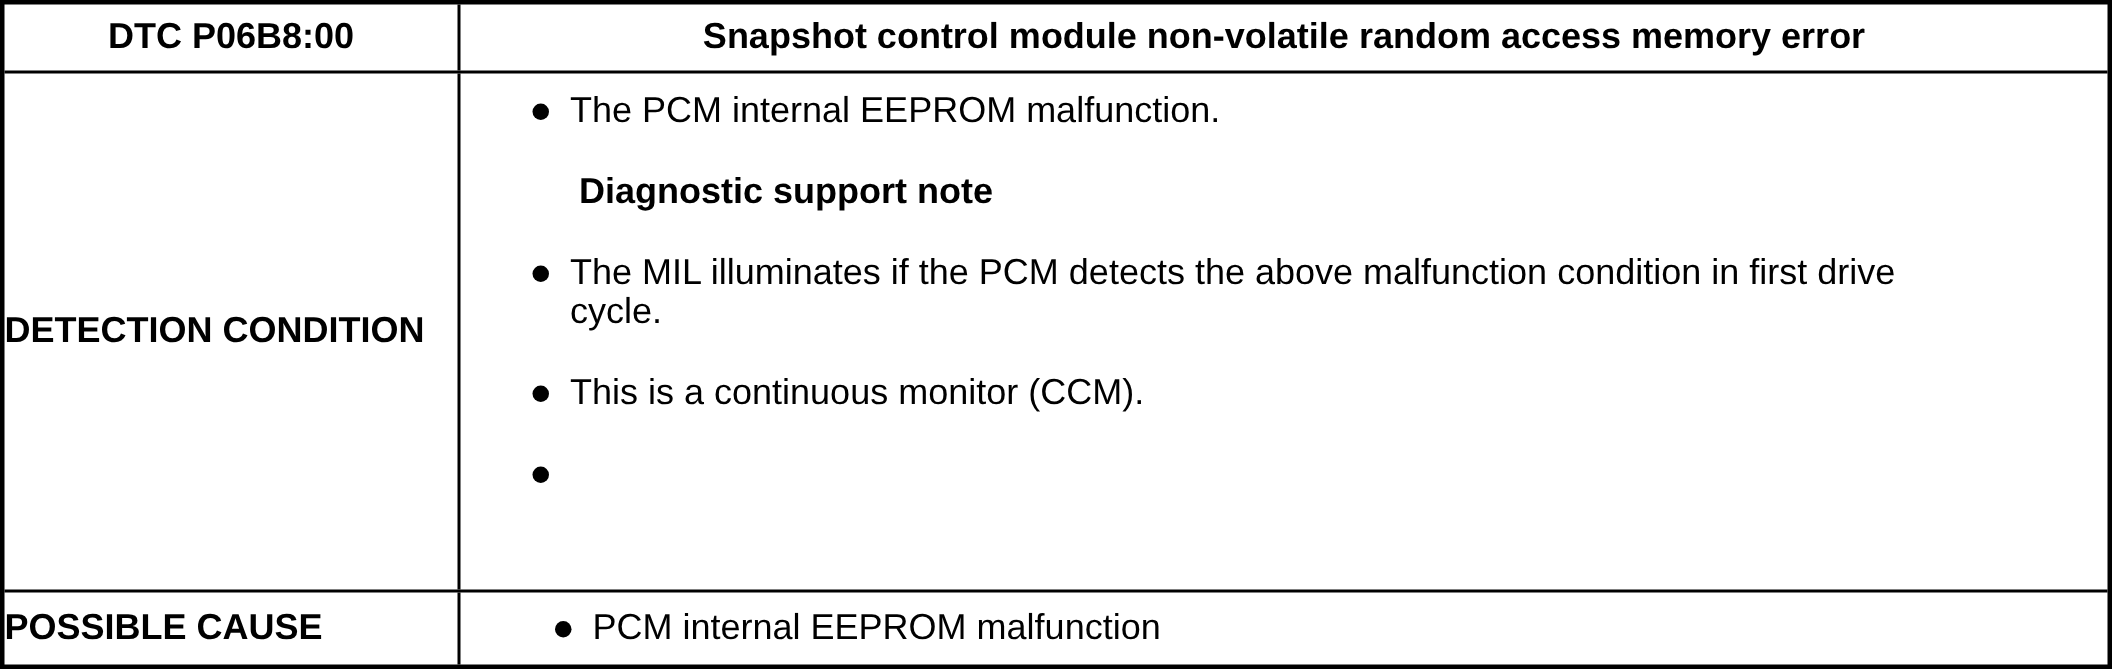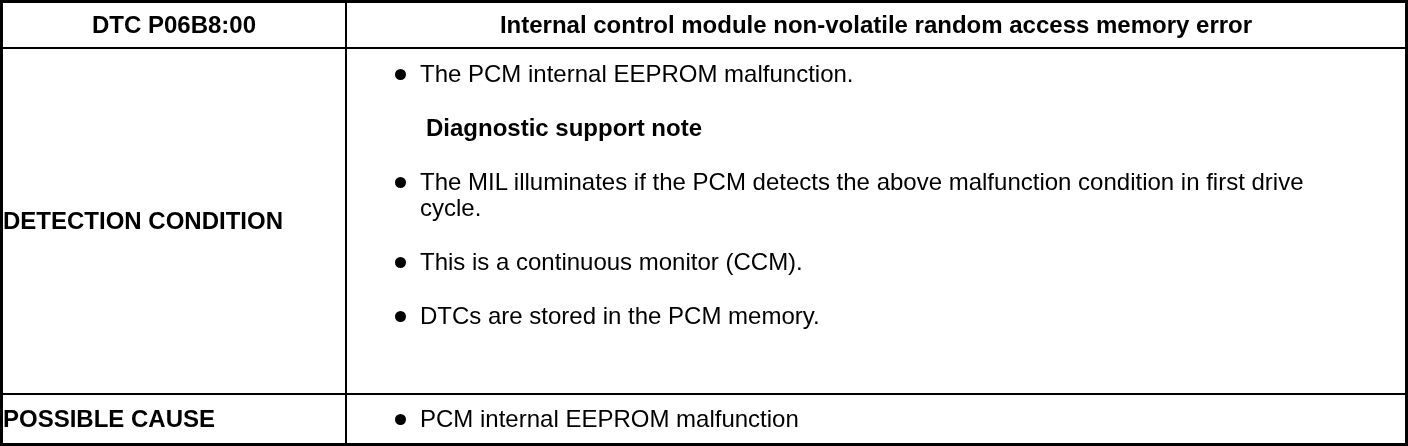--- a/index.html
+++ b/index.html
@@ -35,21 +35,21 @@
   .row-detection {
     height: 346px;
     border-bottom: 2px solid #000000;
     flex: none;
   }
   .row-cause {
     flex: 1;
   }
   .col1 {
     box-sizing: border-box;
-    width: 344px;
+    width: 304px;
     flex: none;
     border-right: 2px solid #000000;
   }
   .col2 {
     flex: 1;
     min-width: 0;
   }
   .header-cell {
     display: flex;
     align-items: center;
@@ -70,21 +70,21 @@
   .content-cell {
     font-size: 24px;
     line-height: 26px;
   }
   .detection-content {
     padding: 12px 30px 0 48px;
   }
   .cause-content {
     display: flex;
     align-items: center;
-    padding-left: 48px;
+    padding-left: 63px;
   }
   .item {
     display: flex;
     align-items: flex-start;
     margin-bottom: 28px;
   }
   .cause-content .item {
     margin-bottom: 0;
   }
   .bullet-dot {
@@ -107,21 +107,21 @@
 </head>
 <body>
 
 <div class="doc-table">
 
   <div class="row row-header">
     <div class="col1 header-cell">
       <span>DTC P06B8:00</span>
     </div>
     <div class="col2 header-cell">
-      <span>Internal control module non-volatile random access memory error</span>
+      <span>Snapshot control module non-volatile random access memory error</span>
     </div>
   </div>
 
   <div class="row row-detection">
     <div class="col1 label-cell">
       <span>DETECTION CONDITION</span>
     </div>
     <div class="col2 content-cell detection-content">
         <div class="item bullet-item">
           <span class="bullet-dot"></span>
@@ -131,21 +131,20 @@
         <div class="item bullet-item">
           <span class="bullet-dot"></span>
           <span class="item-text">The MIL illuminates if the PCM detects the above malfunction condition in first drive cycle.</span>
         </div>
         <div class="item bullet-item">
           <span class="bullet-dot"></span>
           <span class="item-text">This is a continuous monitor (CCM).</span>
         </div>
         <div class="item bullet-item">
           <span class="bullet-dot"></span>
-          <span class="item-text">DTCs are stored in the PCM memory.</span>
         </div>
       </div>
   </div>
 
   <div class="row row-cause">
     <div class="col1 label-cell">
       <span>POSSIBLE CAUSE</span>
     </div>
     <div class="col2 content-cell cause-content">
         <div class="item bullet-item">

